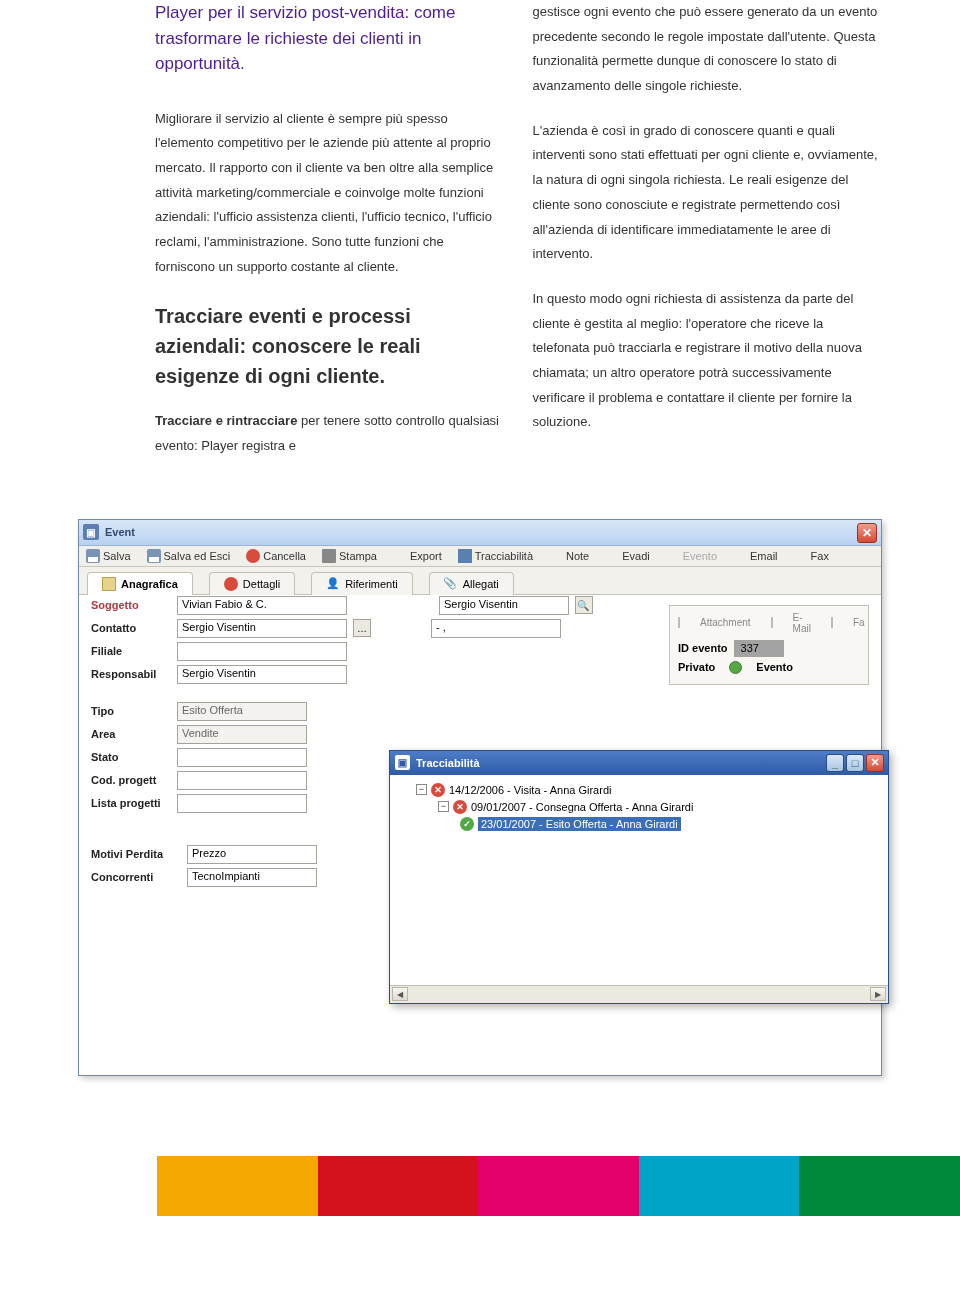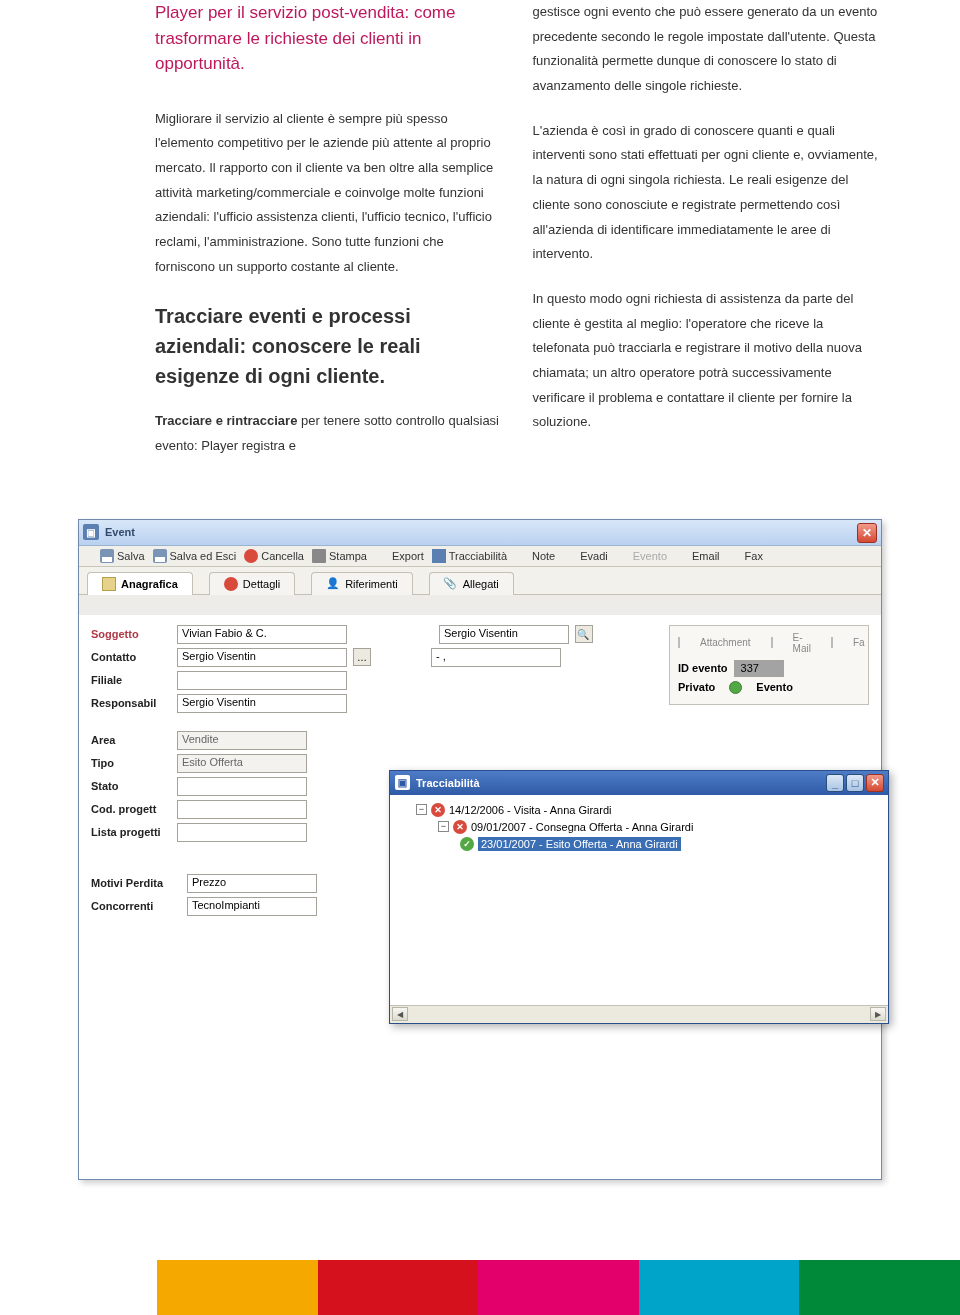--- a/index.html
+++ b/index.html
@@ -1,39 +1,39 @@
 <!DOCTYPE html>
 <html><head>
 <meta charset="utf-8">
 <style>
   * { box-sizing: border-box; margin: 0; padding: 0; }
   body { font-family: Arial, Helvetica, sans-serif; background: #fff; width: 960px; }
   .page { padding: 0 0 0 0; }
   .content { display: flex; gap: 30px; padding: 0 80px 40px 155px; }
   .col { flex: 1; }
-  .headline { color: #be185d; font-size: 17px; line-height: 1.5; margin-bottom: 30px; font-weight: normal; }
+  .headline { color: #4c1d95; font-size: 17px; line-height: 1.5; margin-bottom: 30px; font-weight: normal; }
   .body-text { font-size: 13px; line-height: 1.9; color: #333; }
   .body-text p { margin-bottom: 20px; }
   .bold-run { font-weight: bold; }
   .sub-head { font-size: 20px; font-weight: bold; margin: 22px 0 18px 0; line-height: 1.5; font-family: Arial, sans-serif; }
   
   .screenshot-wrap { padding: 0 78px 40px 78px; }
   .app-window { background: #edece8; border: 1px solid #6f8aaa; font-family: Tahoma, Arial, sans-serif; font-size: 11px; box-shadow: 3px 3px 6px rgba(0,0,0,0.2); position: relative; }
   .titlebar { background: linear-gradient(#d8e7f8,#b9d1f0); height: 26px; display: flex; align-items:center; padding: 0 4px; border-bottom:1px solid #9cb3d0; position:relative; }
   .titlebar .title-icon { width:16px; height:16px; background:#5a7fb0; border-radius:2px; margin-right:6px; display:inline-flex; align-items:center; justify-content:center; color:#fff; font-weight:bold; font-size:10px; }
   .titlebar .title-text { color:#314a6d; font-weight:bold; }
   .titlebar .close-btn { position:absolute; right:4px; top:3px; width:20px; height:20px; background:linear-gradient(#f29a8b,#d44a33); border:1px solid #9c3020; border-radius:3px; display:flex; align-items:center; justify-content:center; color:#fff; font-weight:bold; font-size:12px; }
-  .toolbar { background:#f0efea; border-bottom:1px solid #c8c5bb; padding:3px 21px; display:flex; gap:8px; align-items:center; flex-wrap:wrap; }
+  .toolbar { background:#f0efea; border-bottom:1px solid #c8c5bb; padding:3px 7px; display:flex; gap:16px; align-items:center; flex-wrap:wrap; }
   .tb-btn { display:flex; align-items:center; gap:3px; color:#333; cursor:default; }
   .tb-btn .ico { width:14px; height:14px; display:inline-block; }
   .tabs { background:#f2f1ec; border-bottom:1px solid #c3c0b6; padding:4px 8px 0 8px; display:flex; gap:16px; }
   .tab { background:#f5f4f0; border:1px solid #c3c0b6; border-bottom:none; border-radius:4px 4px 0 0; padding:4px 14px; display:flex; align-items:center; gap:5px; position:relative; top:1px; }
   .tab.active { background:#fff; font-weight:bold; }
   .tab .tico { width:14px; height:14px; display:inline-block; }
-  .form-area { background:#fff; padding:10px 12px; position:relative; height:564px;margin-top:20px; }
+  .form-area { background:#fff; padding:1px 12px; position:relative; height:480px; }
   .form-row { display:flex; align-items:center; margin-bottom:4px; gap:6px; }
   .flab { width:80px; font-weight:bold; color:#222; font-size:11px; }
   .flab.red { color:#b13845; }
   .finput { height:19px; border:1px solid #a5a299; background:#fff; padding:1px 4px; font-size:11px; width:150px; }
   .finput.disabled { background:#f3f2ee; color:#666; }
   .btn-mini { width:18px; height:18px; border:1px solid #a5a299; background:#ece9e0; display:inline-flex; align-items:center;justify-content:center; font-size:10px; }
   .side-panel { position:absolute; right:12px; top:10px; width:200px; border:1px solid #c3c0b6; background:#f8f7f3; padding:6px 8px; height:80px; }
   .side-panel .chk-row { display:flex; gap:20px; font-size:10px; color:#888; align-items:center; margin-bottom:6px; }
   .side-panel .chk { width:11px; height:11px; border:1px solid #bbb; background:#fff; display:inline-block; }
   .side-panel .idrow { display:flex; align-items:center; gap:6px; font-weight:bold; margin-bottom:4px; }
@@ -192,26 +192,26 @@
         <div class="form-row">
           <span class="flab">Filiale</span>
           <span class="finput" style="width:170px"></span>
         </div>
         <div class="form-row">
           <span class="flab">Responsabil</span>
           <span class="finput" style="width:170px">Sergio Visentin</span>
         </div>
         <div class="gap"></div>
         <div class="form-row">
+          <span class="flab">Tipo</span>
+          <span class="finput disabled" style="width:130px">Esito Offerta</span>
+        </div>
+        <div class="form-row">
           <span class="flab">Area</span>
           <span class="finput disabled" style="width:130px">Vendite</span>
-        </div>
-        <div class="form-row">
-          <span class="flab">Tipo</span>
-          <span class="finput disabled" style="width:130px">Esito Offerta</span>
         </div>
         <div class="form-row">
           <span class="flab">Stato</span>
           <span class="finput" style="width:130px"></span>
         </div>
         <div class="form-row">
           <span class="flab">Cod. progett</span>
           <span class="finput" style="width:130px"></span>
         </div>
         <div class="form-row">

